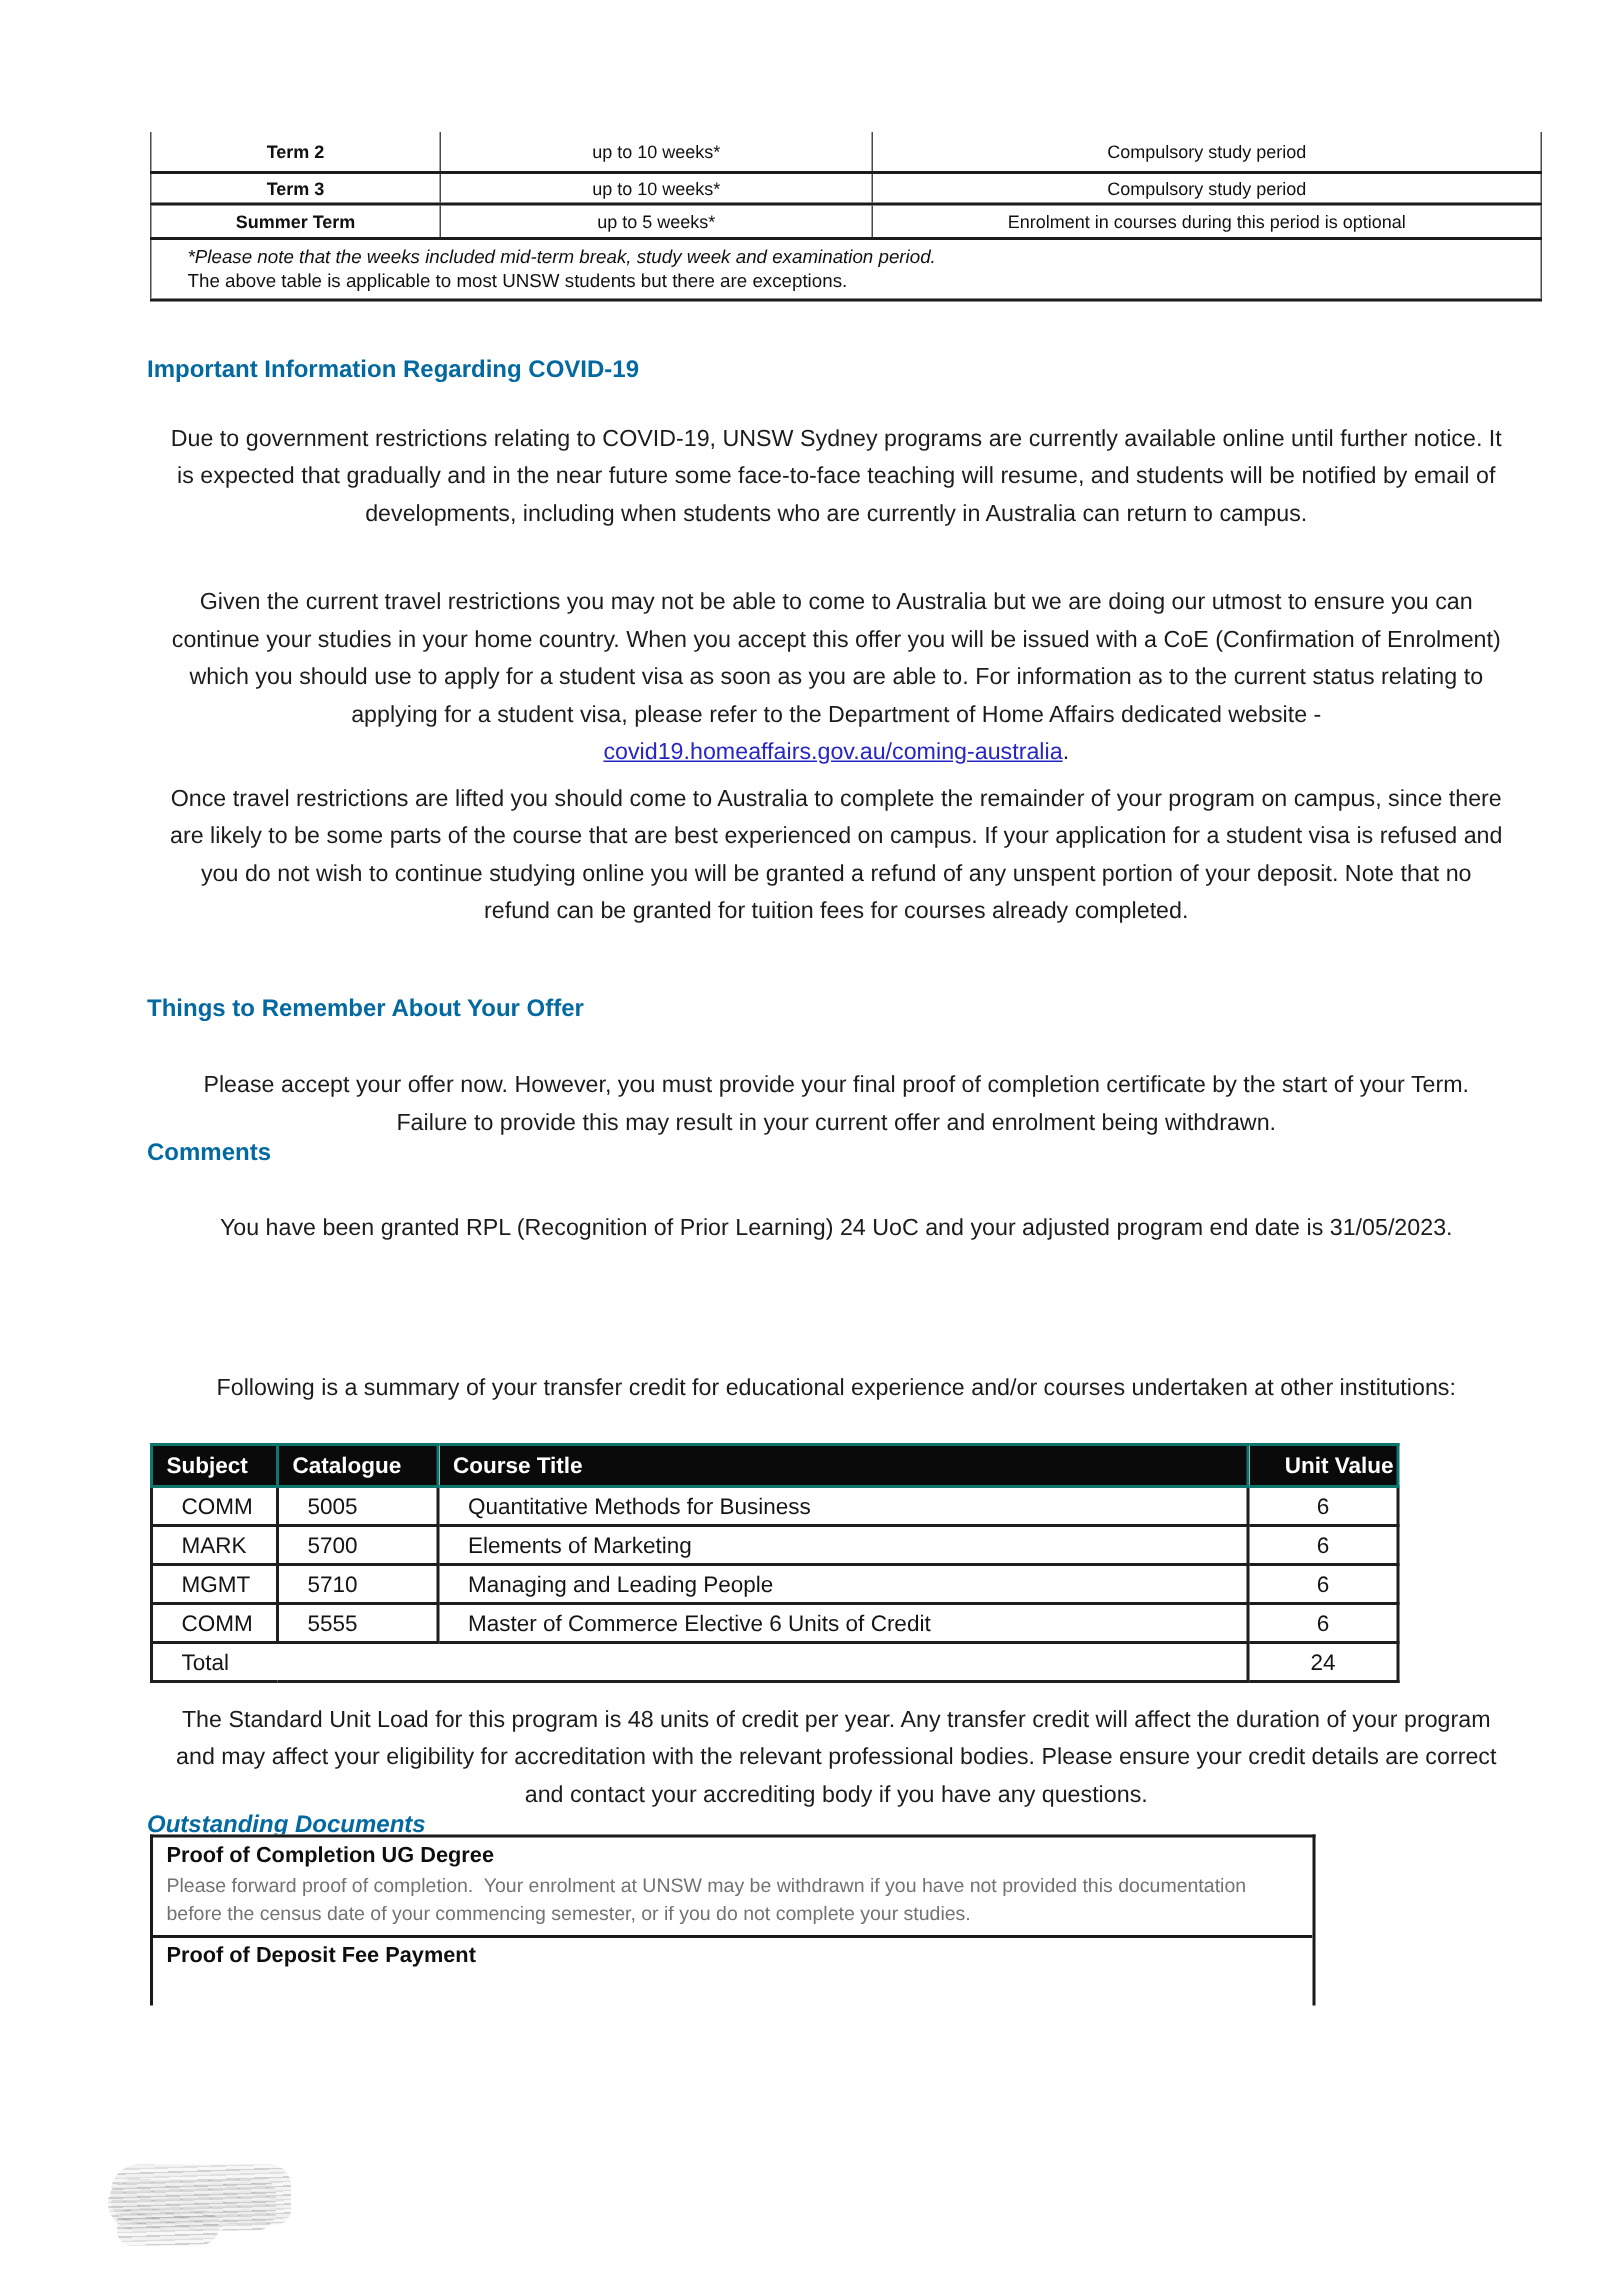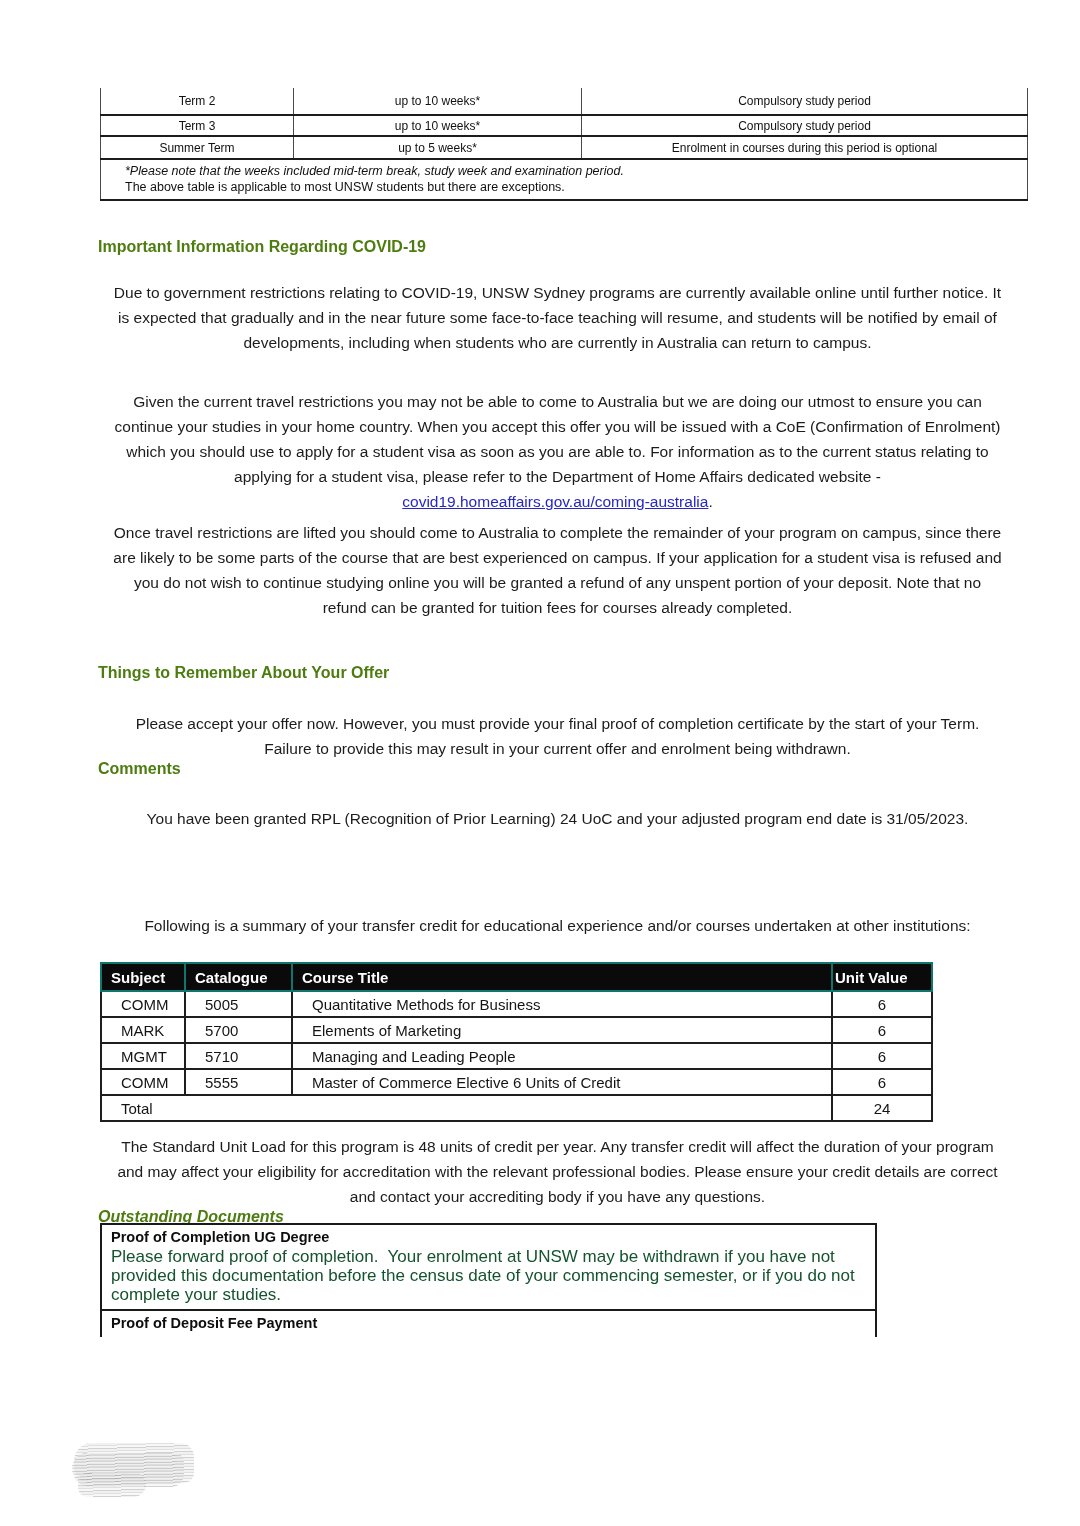--- a/index.html
+++ b/index.html
@@ -22,36 +22,36 @@
     position:absolute;left:100px;top:88px;width:888px;
     border-collapse:collapse;table-layout:fixed;
     font-size:12px;line-height:14px;color:#111;
   }
   .term-table td{
     border-left:1px solid #4a4a4a;border-right:1px solid #4a4a4a;
     border-bottom:2px solid #1c1c1c;border-top:none;
     padding:2px 6px;text-align:center;vertical-align:middle;
     overflow:hidden;white-space:nowrap;
   }
-  .term-table .col-term{width:180px;font-weight:normal;}
+  .term-table .col-term{width:180px;font-weight:bold;}
   .term-table .col-dur{width:275px;}
   .term-table .col-note{width:433px;}
   .term-table tr.r1 td{height:22px;}
   .term-table tr.r2 td{height:15px;}
   .term-table tr.r3 td{height:17px;border-radius:10px;}
   .term-table td.footnote{
     text-align:left;white-space:normal;padding:3px 8px 4px 24px;
     font-size:12.5px;line-height:16px;
   }
   .term-table td.footnote .fn1{font-style:italic;}
 
   
   .h{
     position:absolute;left:98px;width:895px;
-    font-size:16px;font-weight:bold;line-height:20px;margin:0;color:#4d7c0f;
+    font-size:16px;font-weight:bold;line-height:20px;margin:0;color:#0369a1;
   }
   .h.it{font-style:italic;}
   .para{
     position:absolute;left:98px;width:895px;
     font-size:15.5px;line-height:25px;margin:12px;color:#1c1c1c;
     text-align:center;
   }
   a.doclink{color:var(--link);text-decoration:underline;cursor:pointer;}
 
   
@@ -62,38 +62,38 @@
   }
   .credit-table col.c-subj{width:84px;}
   .credit-table col.c-cat{width:107px;}
   .credit-table col.c-title{width:540px;}
   .credit-table col.c-unit{width:100px;}
   .credit-table th{
     background:var(--hdr-bg);color:var(--hdr-fg);
     font-weight:bold;text-align:left;padding:2px 9px;height:22px;
     border:2px solid #0f766e;white-space:nowrap;overflow:hidden;
   }
-  .credit-table th.center{text-align:left;padding:2px 2px;}
+  .credit-table th.center{text-align:right;padding:2px 2px;}
   .credit-table td{
     border:2px solid #1e1e1e;padding:1px 19px;height:22px;
     vertical-align:middle;white-space:nowrap;overflow:hidden;
   }
   .credit-table td.center{text-align:center;padding:1px 2px;}
 
   
   .outstanding-box{
     position:absolute;left:100px;top:1208px;width:773px;height:112px;
     border:2px solid #1a1a1a;border-bottom:none;overflow:hidden;
     background:#fff;
     margin-top:15px;
   }
   .doc-item{padding:2px 9px 5px 9px;}
   .doc-item + .doc-item{border-top:2px solid #1a1a1a;}
   .doc-title{font-size:14.5px;font-weight:bold;line-height:20px;color:#0e0e0e;}
-  .doc-body{font-size:17px;line-height:19px;color:#14532d;}
+  .doc-body{font-size:13px;line-height:19px;color:#737373;}
 
   
   .scribble{position:absolute;left:72px;top:1441px;width:135px;height:58px;filter:blur(0.4px);opacity:.85;}
   .scribble .blob{
     position:absolute;
     background:repeating-linear-gradient(
       178deg,
       rgba(120,120,120,0.40) 0px, rgba(120,120,120,0.40) 1px,
       rgba(225,225,225,0.55) 1px, rgba(225,225,225,0.55) 3px,
       rgba(150,150,150,0.35) 3px, rgba(150,150,150,0.35) 4px,

